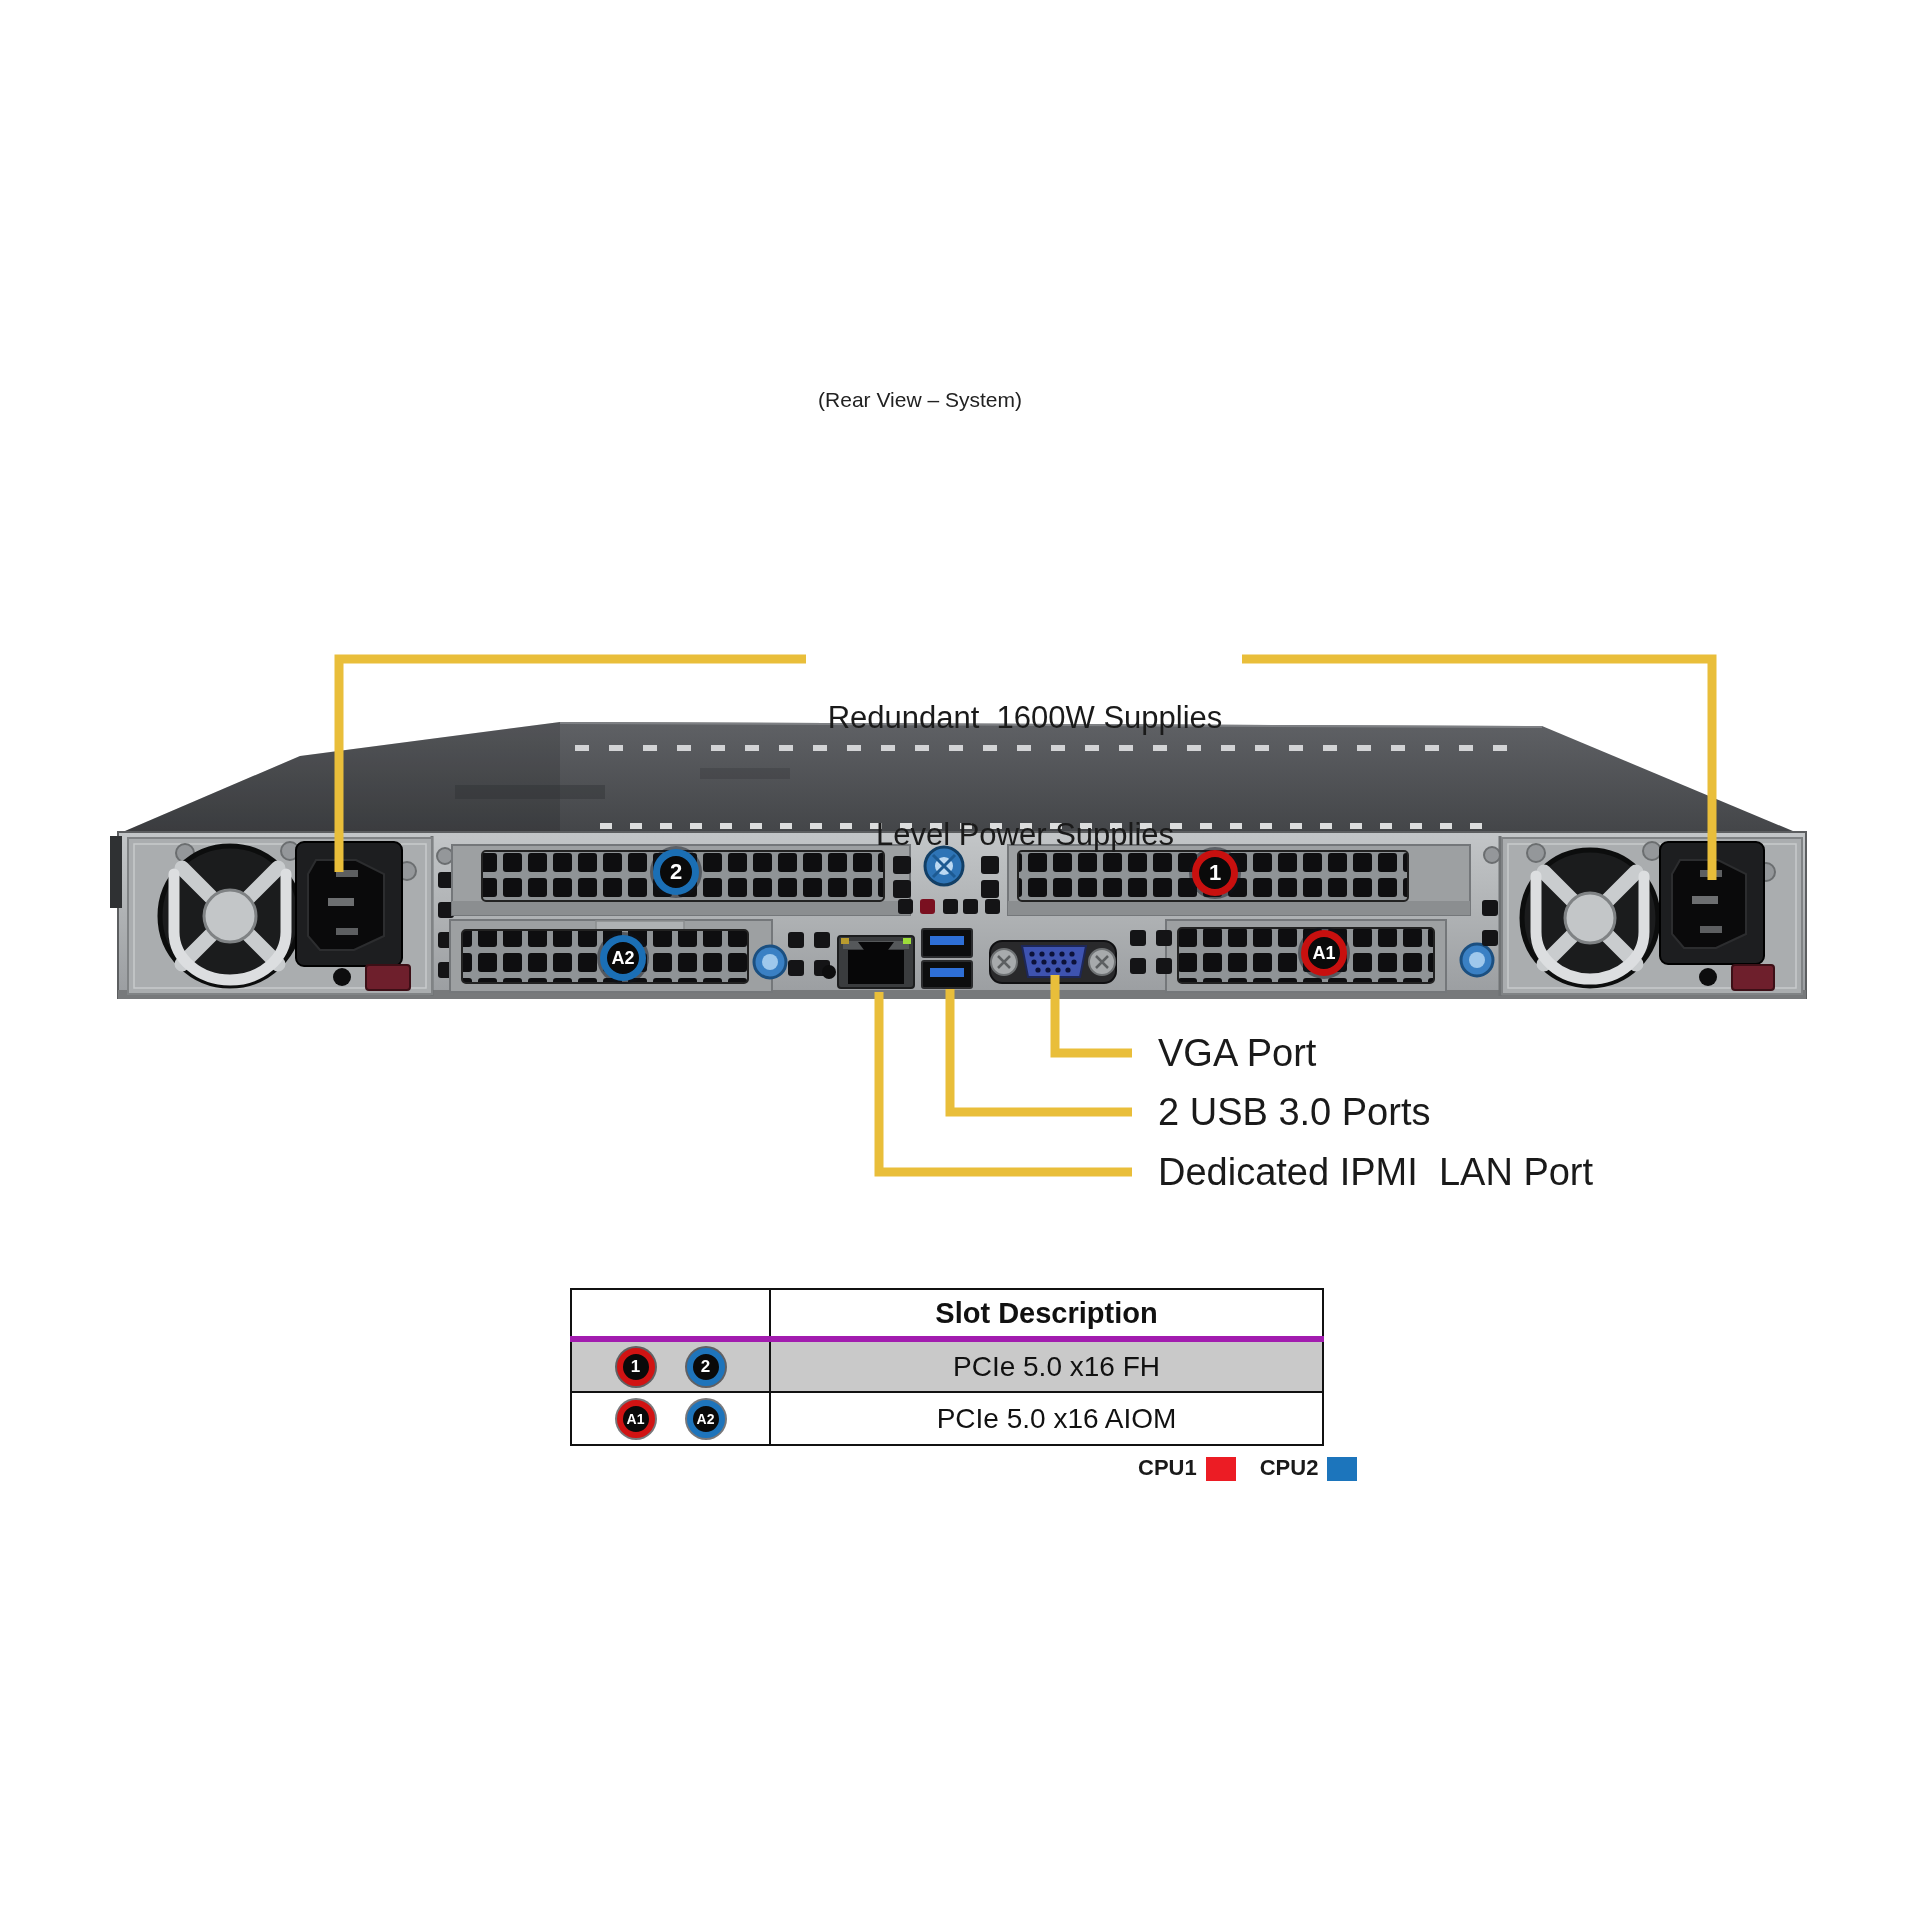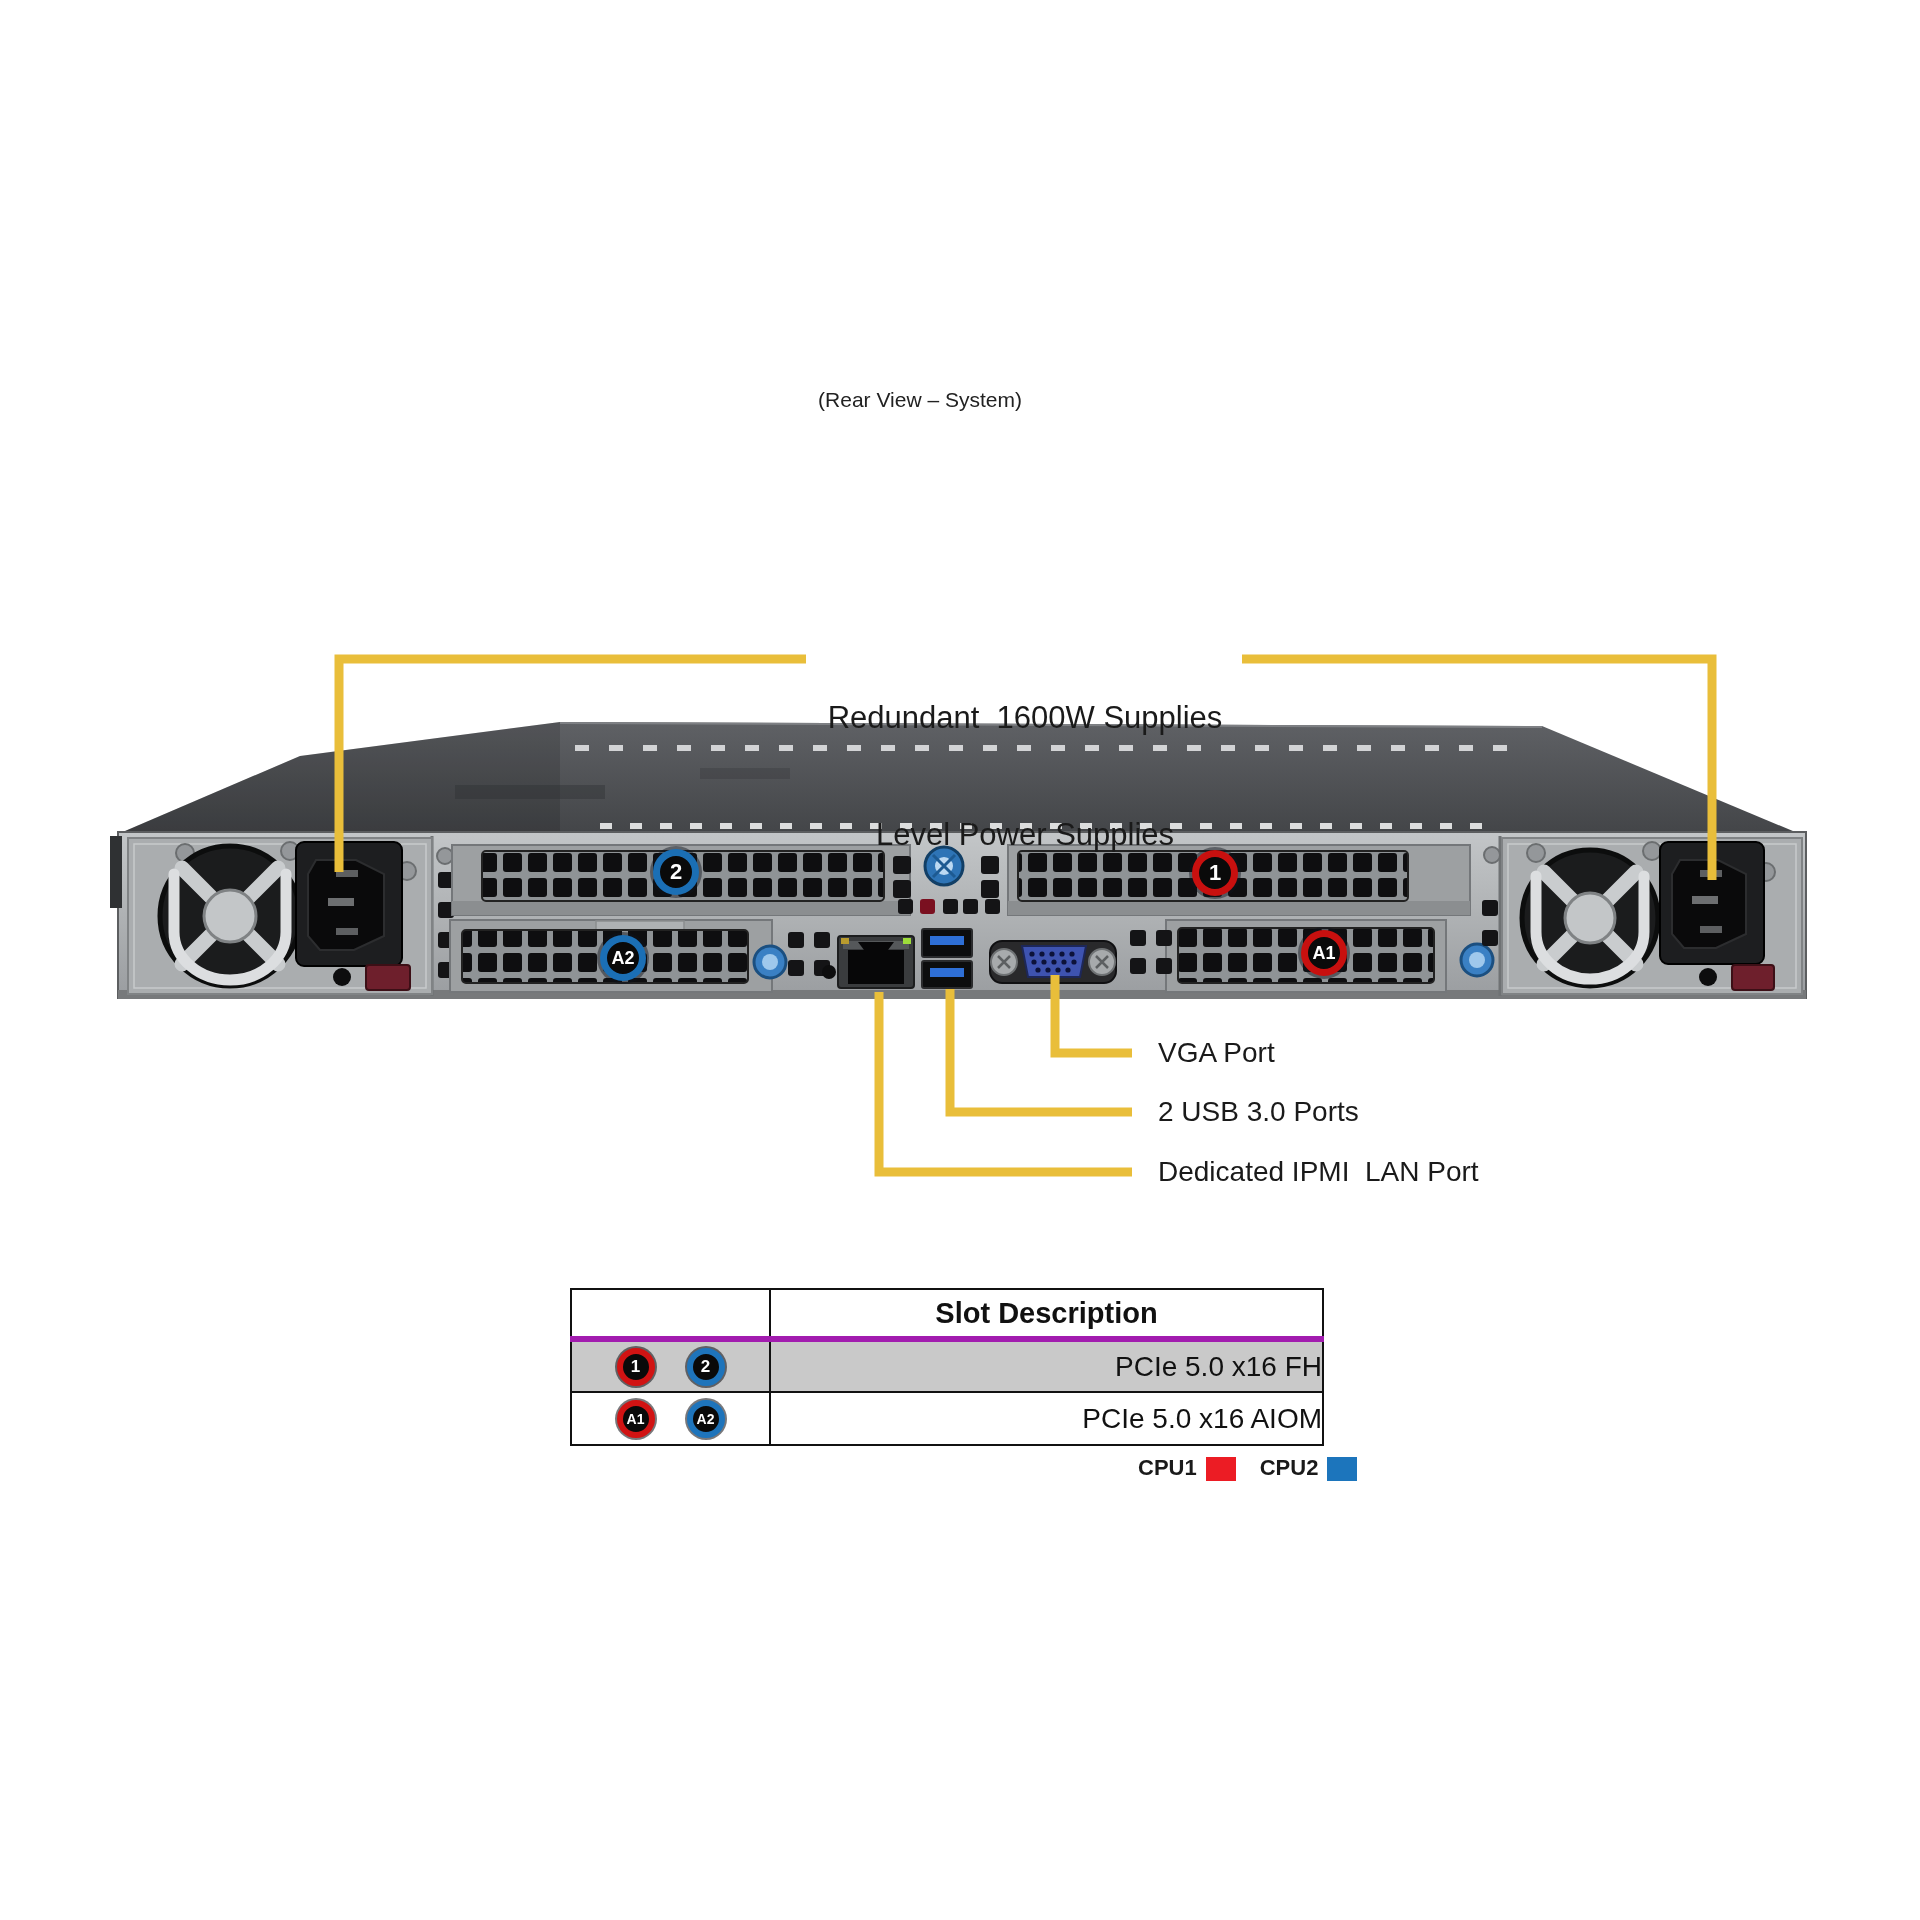--- a/index.html
+++ b/index.html
@@ -12,21 +12,21 @@
 
   .title {
     left:700px; top:388px; width:440px; text-align:center;
     font-size:21px; color:#222;
   }
   .psu-label {
     left:795px; top:620px; width:460px; text-align:center;
     font-size:31px; line-height:39px; white-space:pre; color:#1a1a1a;
   }
   .callout-label {
-    font-size:28px; white-space:pre; color:#1a1a1a; line-height:34px;
+    font-size:38px; white-space:pre; color:#1a1a1a; line-height:34px;
   }
   .vga-label  { left:1158px; top:1036px; }
   .usb-label  { left:1158px; top:1095px; }
   .ipmi-label { left:1158px; top:1155px; }
 
   
   .pbadge {
     position:absolute; width:46px; height:46px; box-sizing:border-box;
     border-radius:50%; background:#0a0a0a; color:#fff;
     display:flex; align-items:center; justify-content:center;
@@ -41,21 +41,21 @@
   .slot-table {
     position:absolute; left:570px; top:1288px; width:748px;
     border-collapse:collapse; table-layout:fixed; font-size:28px; color:#111;
   }
   .slot-table th, .slot-table td { border:2px solid #111; padding:0; }
   .slot-table thead th { height:46px; font-size:29px; font-weight:bold; border-bottom:6px solid #a21caf; }
   .slot-table .c1 { width:197px; }
   .slot-table .c2 { width:551px; }
   .slot-table tbody tr { height:53px; }
   .slot-table tbody tr.shaded { background:#c9c9c9; }
-  .slot-table td.desc { text-align:right; padding-left:20px; }
+  .slot-table td.desc { text-align:center; padding-left:20px; }
   .badge-cell { text-align:center; vertical-align:middle; }
   .badge-pair { display:inline-flex; gap:32px; align-items:center; vertical-align:middle; }
   .tbadge {
     width:38px; height:38px; box-sizing:border-box; border-radius:50%;
     background:#0a0a0a; color:#fff; display:inline-flex; align-items:center; justify-content:center;
     font-weight:bold; font-size:17px;
     box-shadow:0 0 0 2px rgba(10,10,14,0.55);
   }
   .tbadge.red  { border:6px solid #d11313; }
   .tbadge.blue { border:6px solid #1e74bb; }

